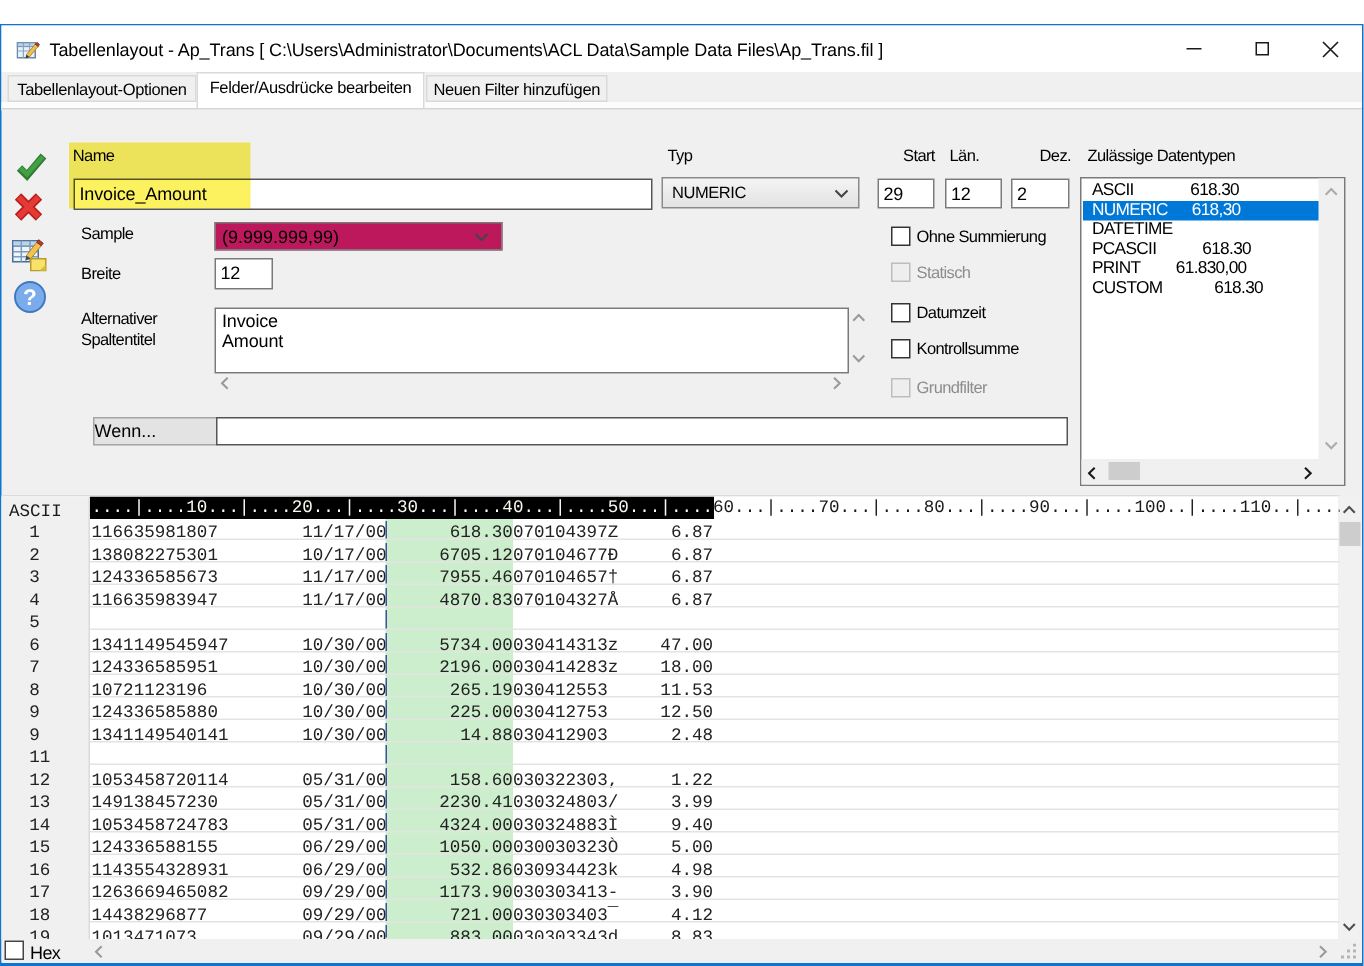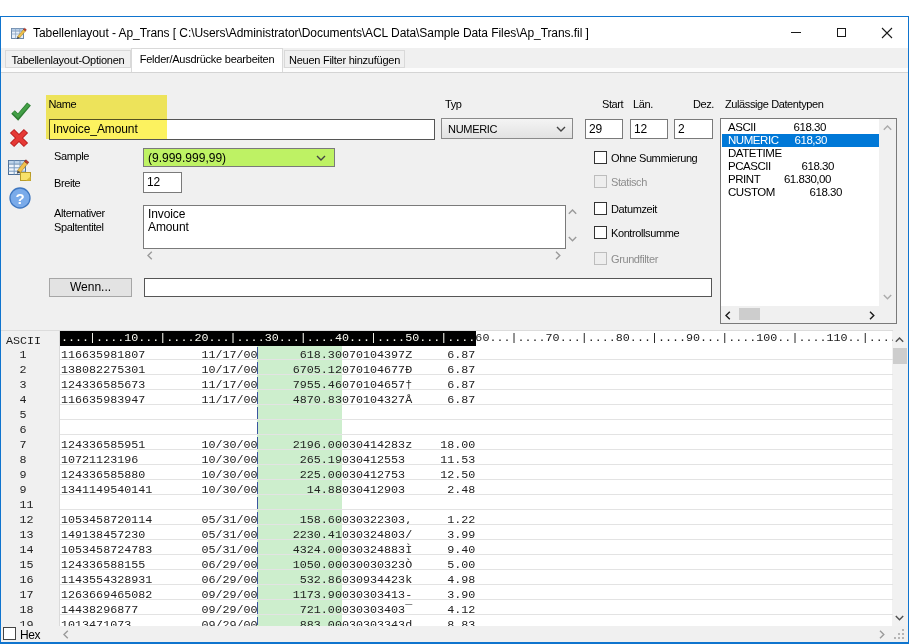--- a/index.html
+++ b/index.html
@@ -129,21 +129,21 @@
           <path d="M4.8 0.8 L1 4.5 L4.8 8.2" class="chev" style="stroke:#1a1a1a"></path>
         </svg>
      <div class="abs" style="left:18px;top:2px;width:21px;height:12px;background:#cdcdcd"></div>
      <svg class="abs" style="left:148px;top:5px" width="6" height="9">
           <path d="M1 0.8 L4.8 4.5 L1 8.2" class="chev" style="stroke:#1a1a1a"></path>
         </svg>
    </div>
  </div>
 
  <div class="lbl" style="left:53px;top:133px">Sample</div>
- <div class="abs" style="left:142px;top:131px;width:192px;height:19px;border:1px solid #7a7a7a;background:#bef264">
+ <div class="abs" style="left:142px;top:131px;width:192px;height:19px;border:1px solid #7a7a7a;background:#be185d">
    <div class="abs" style="left:4px;top:2px;font-size:12px">(9.999.999,99)</div>
    <svg class="abs" style="left:172px;top:6px" width="10" height="6">
         <path d="M1 1 L5 5 L9 1" class="chev"></path>
       </svg>
  </div>
  <div class="lbl" style="left:53px;top:160px">Breite</div>
  <div class="inp" style="left:142px;top:155px;width:39px;height:21px">12</div>
  <div class="lbl" style="left:53px;top:189px;line-height:14px">Alternativer<br>Spaltentitel</div>
  <div class="abs" style="left:142px;top:188px;width:423px;height:44px;border:1px solid #7a7a7a;background:#fff;font-size:12px;letter-spacing:-0.1px;line-height:13px;padding:2px 0 0 4px">Invoice<br>Amount</div>
  <svg class="abs" style="left:567px;top:192px" width="9" height="6">
@@ -163,21 +163,21 @@
     <div class="lbl" style="left:610px;top:135px">Ohne Summierung</div>
  <div class="chk dis" style="left:593px;top:158px"></div>
     <div class="lbl dislbl" style="left:610px;top:159px">Statisch</div>
  <div class="chk" style="left:593px;top:185px"></div>
     <div class="lbl" style="left:610px;top:186px">Datumzeit</div>
  <div class="chk" style="left:593px;top:209px"></div>
     <div class="lbl" style="left:610px;top:210px">Kontrollsumme</div>
  <div class="chk dis" style="left:593px;top:235px"></div>
     <div class="lbl dislbl" style="left:610px;top:236px">Grundfilter</div>
 
- <div class="abs" style="left:48px;top:261px;width:83px;height:19px;background:#e3e3e3;border:1px solid #a6a6a6;text-align:center;line-height:17px;font-size:12px">Wenn...</div>
+ <div class="abs" style="left:61px;top:261px;width:83px;height:19px;background:#e3e3e3;border:1px solid #a6a6a6;line-height:17px;font-size:12px">Wenn...</div>
  <div class="abs" style="left:143px;top:261px;width:568px;height:19px;background:#fff;border:1px solid #555"></div>
 
  <div class="abs" style="left:0;top:313px;width:892px;height:1px;background:#dcdcdc"></div>
  <div id="dataarea">
    <div class="abs" style="left:0;top:0;width:58.5px;height:296px;background:#f0f0f0;border-right:1px solid #dadada;z-index:4"></div>
    <div class="abs mono" style="left:5px;top:3.1px;line-height:15px;color:#1a1a1a;z-index:5">ASCII</div>
    <div class="gnum" style="top:17.20px">1</div>
    <div class="gnum" style="top:32.20px">2</div>
    <div class="gnum" style="top:47.20px">3</div>
    <div class="gnum" style="top:62.20px">4</div>
@@ -215,20 +215,21 @@
    <div class="sep" style="top:208.90px"></div>
    <div class="sep" style="top:223.90px"></div>
    <div class="sep" style="top:238.90px"></div>
    <div class="sep" style="top:253.90px"></div>
    <div class="sep" style="top:268.90px"></div>
    <div class="sep" style="top:283.90px"></div>
    <div class="drow" style="top:17.20px">116635981807        11/17/00      618.30070104397Z     6.87</div>
    <div class="drow" style="top:32.20px">138082275301        10/17/00     6705.12070104677Ð     6.87</div>
    <div class="drow" style="top:47.20px">124336585673        11/17/00     7955.46070104657†     6.87</div>
    <div class="drow" style="top:62.20px">116635983947        11/17/00     4870.83070104327Å     6.87</div>
+   <div class="drow" style="top:92.20px">1341149545947       10/30/00     5734.00030414313z    47.00</div>
    <div class="drow" style="top:107.20px">124336585951        10/30/00     2196.00030414283z    18.00</div>
    <div class="drow" style="top:122.20px">10721123196         10/30/00      265.19030412553     11.53</div>
    <div class="drow" style="top:137.20px">124336585880        10/30/00      225.00030412753     12.50</div>
    <div class="drow" style="top:152.20px">1341149540141       10/30/00       14.88030412903      2.48</div>
    <div class="drow" style="top:182.20px">1053458720114       05/31/00      158.60030322303,     1.22</div>
    <div class="drow" style="top:197.20px">149138457230        05/31/00     2230.41030324803/     3.99</div>
    <div class="drow" style="top:212.20px">1053458724783       05/31/00     4324.00030324883Ì     9.40</div>
    <div class="drow" style="top:227.20px">124336588155        06/29/00     1050.00030030323Ò     5.00</div>
    <div class="drow" style="top:242.20px">1143554328931       06/29/00      532.86030934423k     4.98</div>
    <div class="drow" style="top:257.20px">1263669465082       09/29/00     1173.90030303413-     3.90</div>

